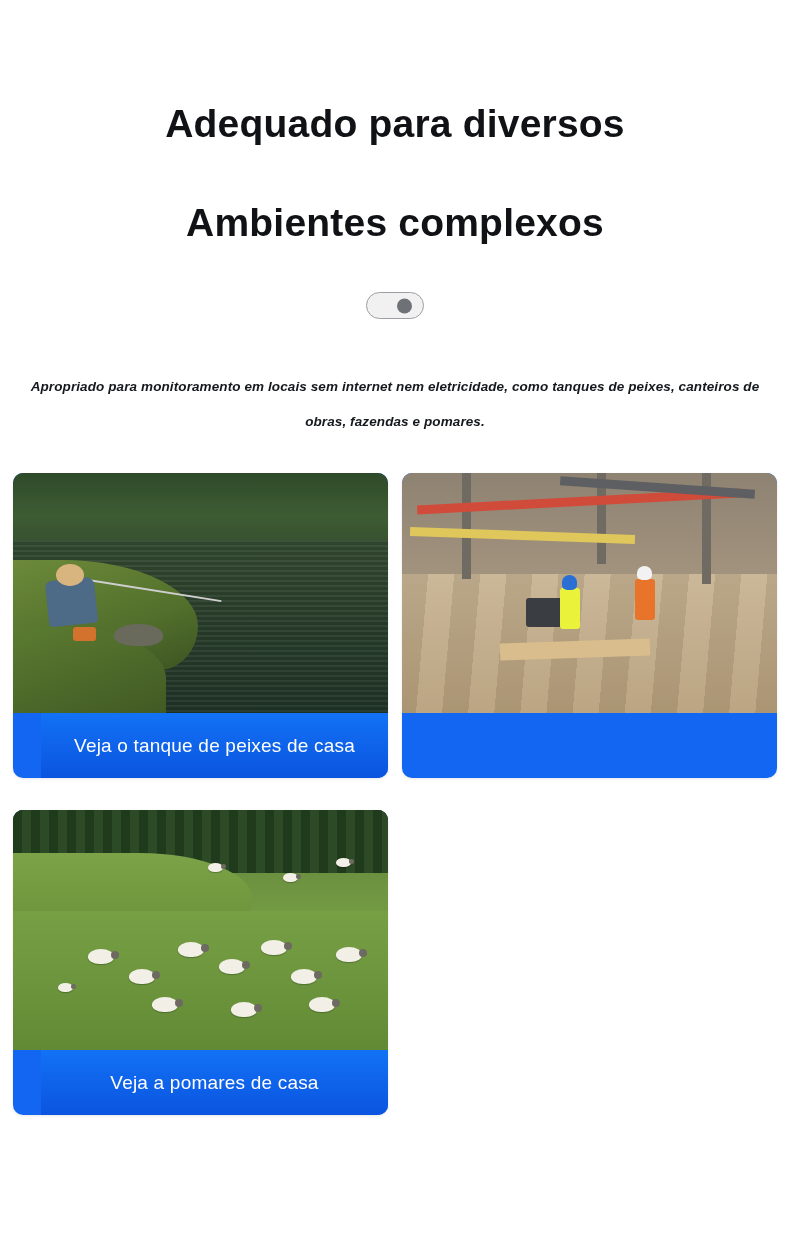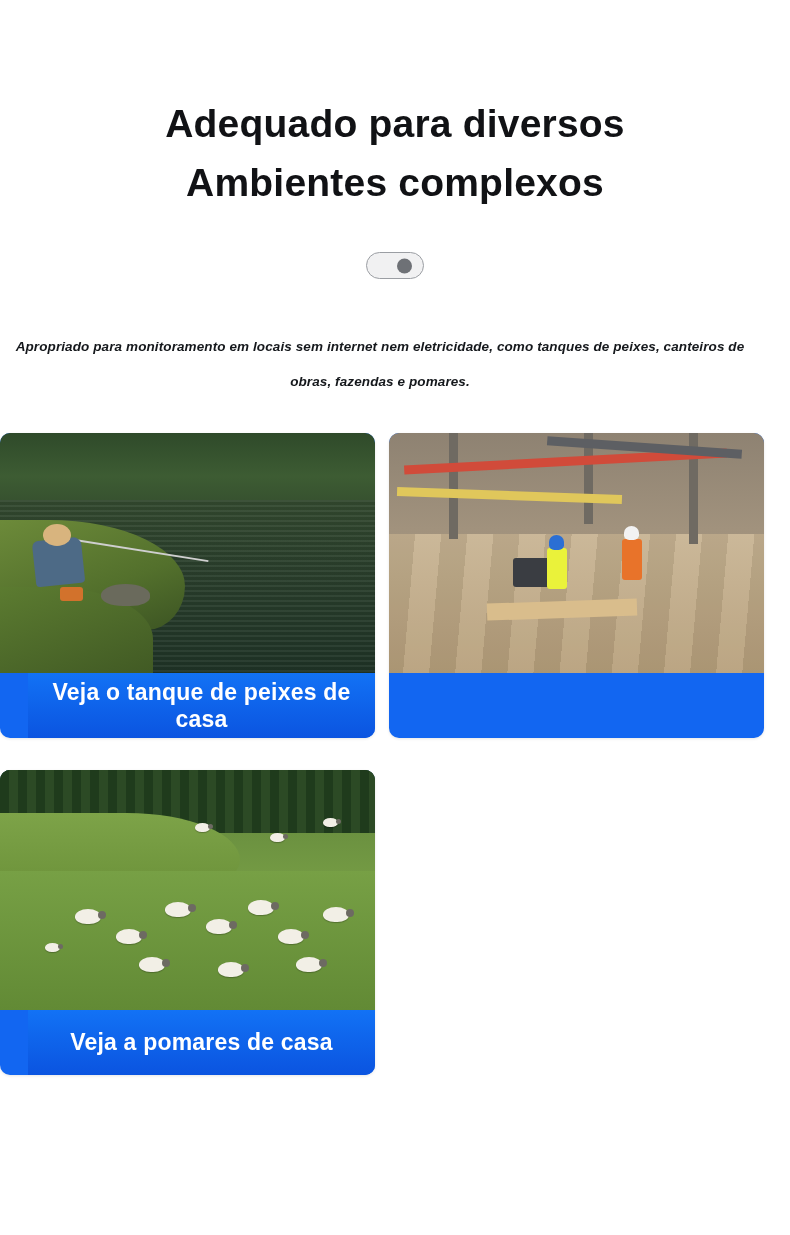--- a/index.html
+++ b/index.html
@@ -10,36 +10,37 @@
     font-family: "Liberation Sans", sans-serif;
     overflow: hidden;
   }
   .page {
     position: relative;
     width: 790px;
     height: 1235px;
     background: #ffffff;
     display: flex;
     flex-direction: column;
+    align-items: center;
   }
 
   
   .heading-block {
     margin-top: 104px;
     width: 100%;
     text-align: center;
   }
   .heading-line {
     font-size: 39px;
     font-weight: bold;
     color: #111215;
     letter-spacing: 0.2px;
     line-height: 1.0;
   }
-  .heading-line + .heading-line { margin-top: 20px; }
+  .heading-line + .heading-line { margin-top: 60px; }
 
   
   .toggle-wrap {
     margin-top: 50px;
     display: flex;
     justify-content: center;
   }
   .toggle {
     width: 58px;
     height: 27px;
@@ -99,21 +100,21 @@
   .card-caption {
     height: 65px;
     display: flex;
     align-items: center;
     justify-content: center;
     color: #ffffff;
     background: linear-gradient(180deg, #1272f5 0%, #0b54e0 100%);
     text-align: center;
     padding: 0 10px;
   }
-  .cap-lg { font-size: 23px; font-weight: 700; letter-spacing: .2px; margin-left: 28px; }
+  .cap-lg { font-size: 19px; font-weight: 400; letter-spacing: .2px; margin-left: 28px; }
   .cap-sm { font-size: 14.5px; font-weight: 500; letter-spacing: .2px; }
 
   
   
   .ph-pond {
     background:
       linear-gradient(180deg, #2f4a2a 0%, #3d5c33 18%, #36502f 30%, #2b4429 45%, #3a5a36 60%, #2d4730 80%, #24382a 100%);
   }
   .ph-pond .water {
     position: absolute; left: 0; right: 0; top: 28%; bottom: 0;

